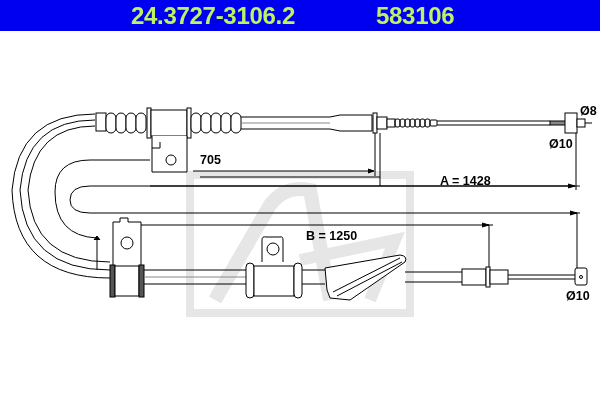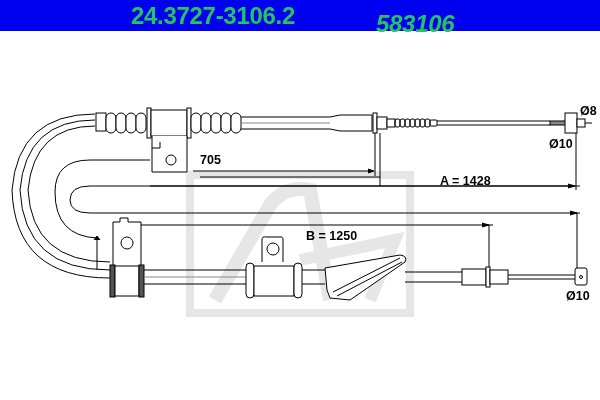--- a/index.html
+++ b/index.html
@@ -1,20 +1,20 @@
 <!DOCTYPE html>
 <html><head>
 <meta charset="utf-8">
 <style>
   html, body { margin:0; padding:0; background:#ffffff; }
   body { width:600px; height:400px; overflow:hidden; position:relative; font-family:"Liberation Sans", sans-serif; }
-  .header { position:absolute; left:0; top:0; width:600px; height:31px; background:#0000f0; color:#22c55e;
+  .header { position:absolute; left:0; top:0; width:600px; height:31px; background:#0000f0; color:#bef264;
             font-family:"Liberation Sans", sans-serif; font-weight:bold; font-size:24px; line-height:31px; }
   .pn1 { position:absolute; left:131px; top:0; letter-spacing:-0.3px; }
-  .pn2 { position:absolute; left:376px; top:8px; letter-spacing:-0.3px;font-style:italic; }
+  .pn2 { position:absolute; left:376px; top:0; letter-spacing:-0.3px; }
   svg.drawing { position:absolute; left:0; top:0; }
   .lbl { font-family:"Liberation Sans", sans-serif; font-weight:bold; font-size:12.5px; fill:#000; }
 </style>
 </head>
 <body>
 
 <div class="header">
   <span class="pn1">24.3727-3106.2</span>
   <span class="pn2">583106</span>
 </div>

